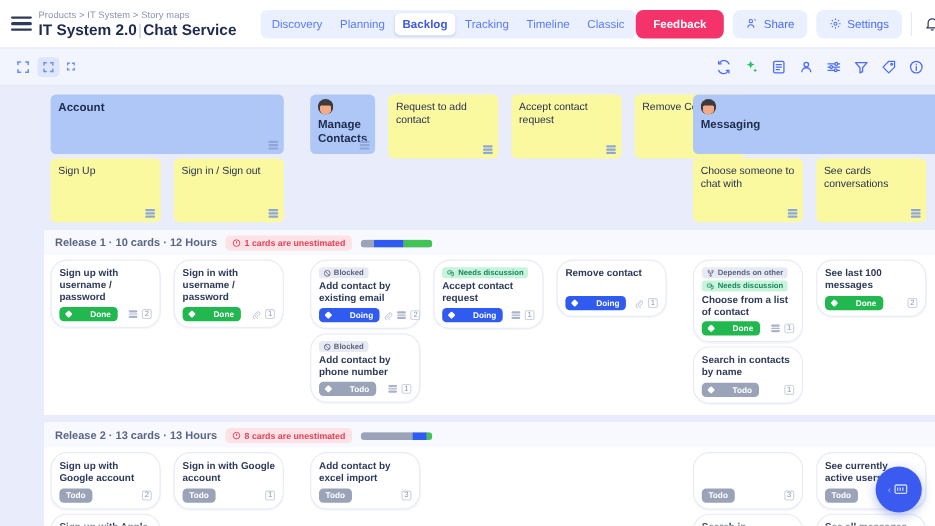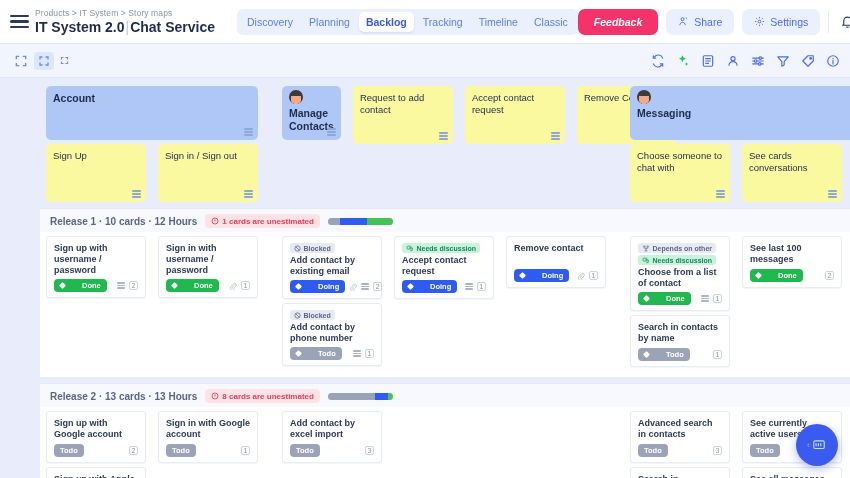--- a/index.html
+++ b/index.html
@@ -25,21 +25,21 @@
   .apptitle { font-size: 14px; font-weight: bold; color:#1f2b4d; line-height:16px; white-space:nowrap;}
   .apptitle .bar { color:#c3cade; font-weight:400; padding:0 1px;}
 
   .tabs { display:flex; align-items:center; background:#eaf0fe; border-radius:6px; padding:3px; margin-left:22px; gap:2px;}
   .tab { font-size:10.5px; color:#5b7cfa; padding:4px 7px; border-radius:5px; white-space:nowrap; cursor:pointer;}
   .tab.active { background:#fff; color:#3b5bdb; font-weight:600; box-shadow:0 1px 2px rgba(40,60,120,.12);text-align:center;}
 
   .hdr-right { display:flex; align-items:center; gap:8px; margin-left:auto; margin-right:10px;}
   .btn-feedback {
     background:#f5336b; color:#fff; font-size:10.5px; font-weight:600;
-    padding:7px 16px; border-radius:7px; cursor:pointer; white-space:nowrap;font-style:italic;
+    padding:7px 16px; border-radius:7px; cursor:pointer; white-space:nowrap;
   }
   .btn-soft {
     background:#eaf0fe; color:#4a6cf7; font-size:10.5px; font-weight:500;
     padding:7px 12px; border-radius:7px; cursor:pointer; display:flex; align-items:center; gap:5px; white-space:nowrap;
   }
   .divider-v { width:1px; height:22px; background:#e4e8f5;}
   .bell { padding:3px; cursor:pointer; display:flex;}
 
   
   .toolbar {
@@ -103,21 +103,21 @@
     background:#fde3e6; color:#e8415c; font-size:8px; font-weight:bold;
     padding:2.5px 6px; border-radius:4px; white-space:nowrap;
   }
   .pbar { width:65px; height:7px; border-radius:4px; overflow:hidden; display:flex; background:#d6dbe8;}
   .pbar i { display:block; height:100%;}
 
   .release-body { display:flex; padding:4px 0 10px 0; background:#fff;}
   .stack { display:flex; flex-direction:column; gap:4px; }
 
   .card-task {
-    background:#fff; border:1px solid #e7ebf6; border-radius:3px;
+    background:#fff; border:1px solid #e7ebf6; border-radius:15px;
     padding:6px 7px 5px 7px; cursor:pointer; position:relative;
     box-shadow:0 1px 1px rgba(40,60,120,.05);
     min-height:52px; display:flex; flex-direction:column;
   }
   .tag { display:inline-flex; align-items:center; gap:2.5px; font-size:7px; font-weight:bold;
          padding:1.5px 4px; border-radius:3px; margin-bottom:2px; width:fit-content; white-space:nowrap;}
   .tag.blocked { background:#e7eaf2; color:#5b6484;}
   .tag.needs { background:#c8f4dd; color:#17875a;}
   .tag.depends { background:#e7eaf2; color:#5b6484;}
   .task-title { font-size:9px; font-weight:bold; color:#2e3a59; line-height:11px; margin-bottom:3px;}
@@ -728,21 +728,20 @@
               <div class="stack"></div>
             </div>
             <div class="col">
               <div class="stack"></div>
             </div>
           </div>
           <div class="grp">
             <div class="col">
               <div class="stack">
                 <div class="card-task">
-                  <div class="task-title">Advanced search in contacts</div>
                   <div class="task-foot">
                     <div class="pill todo">
                       <span>Todo</span>
                     </div>
                     <div class="foot-icons">
                       <span class="cnt">3</span>
                     </div>
                   </div>
                 </div>
                 <div class="card-task">

